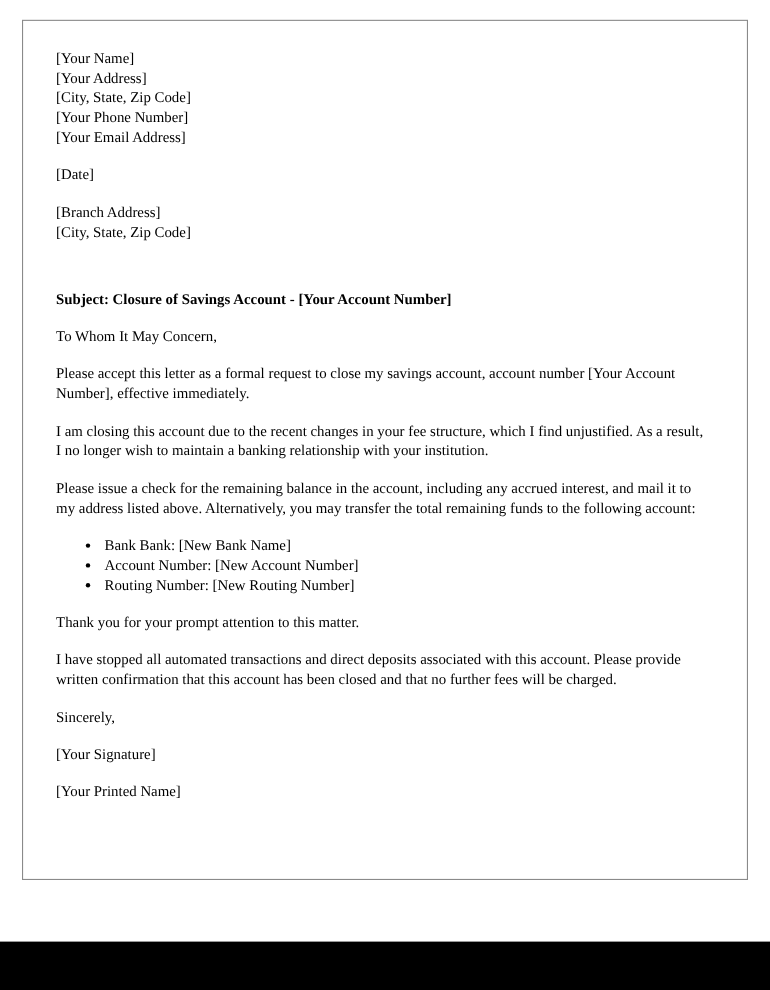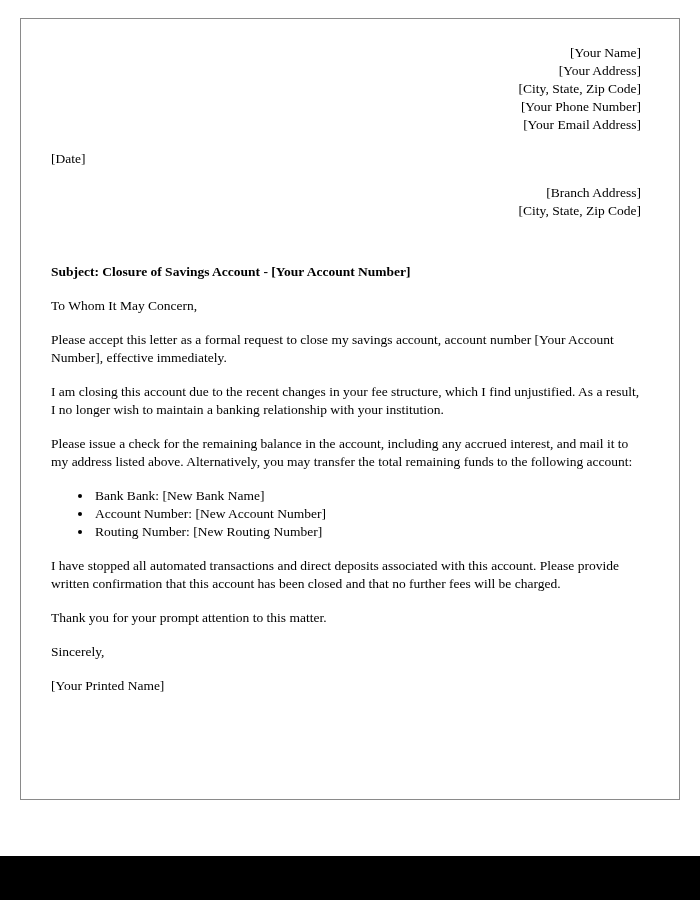--- a/index.html
+++ b/index.html
@@ -26,21 +26,20 @@
       background: #ffffff;
       padding: 25px 38px 0 30px;
       font-size: 13.5px;
       line-height: 18px;
     }
     .block {
       margin: 0 0 16px 0;
     }
     .block > div {
       margin: 0;
-      text-align: right;
     }
     p.para {
       margin: 0 0 16px 0;
     }
     .subject {
       font-weight: bold;
       margin-top: 43px;
     }
     ul.bullets {
       margin: 0 0 16px 0;
@@ -89,24 +88,25 @@
   <p class="para">I am closing this account due to the recent changes in your fee structure, which I find unjustified. As a result, I no longer wish to maintain a banking relationship with your institution.</p>
 
   <p class="para">Please issue a check for the remaining balance in the account, including any accrued interest, and mail it to my address listed above. Alternatively, you may transfer the total remaining funds to the following account:</p>
 
   <ul class="bullets">
     <li>Bank Bank: [New Bank Name]</li>
     <li>Account Number: [New Account Number]</li>
     <li>Routing Number: [New Routing Number]</li>
   </ul>
 
+  <p class="para">Thank you for your prompt attention to this matter.</p>
+
   <p class="para">I have stopped all automated transactions and direct deposits associated with this account. Please provide written confirmation that this account has been closed and that no further fees will be charged.</p>
-
-  <p class="para">Thank you for your prompt attention to this matter.</p>
 
   <div class="block">Sincerely,</div>
 
+  <div class="block">[Your Signature]</div>
 
   <div class="block">[Your Printed Name]</div>
 
 </div>
 
 <div class="bottom-bar"></div>
 
 </body></html>

